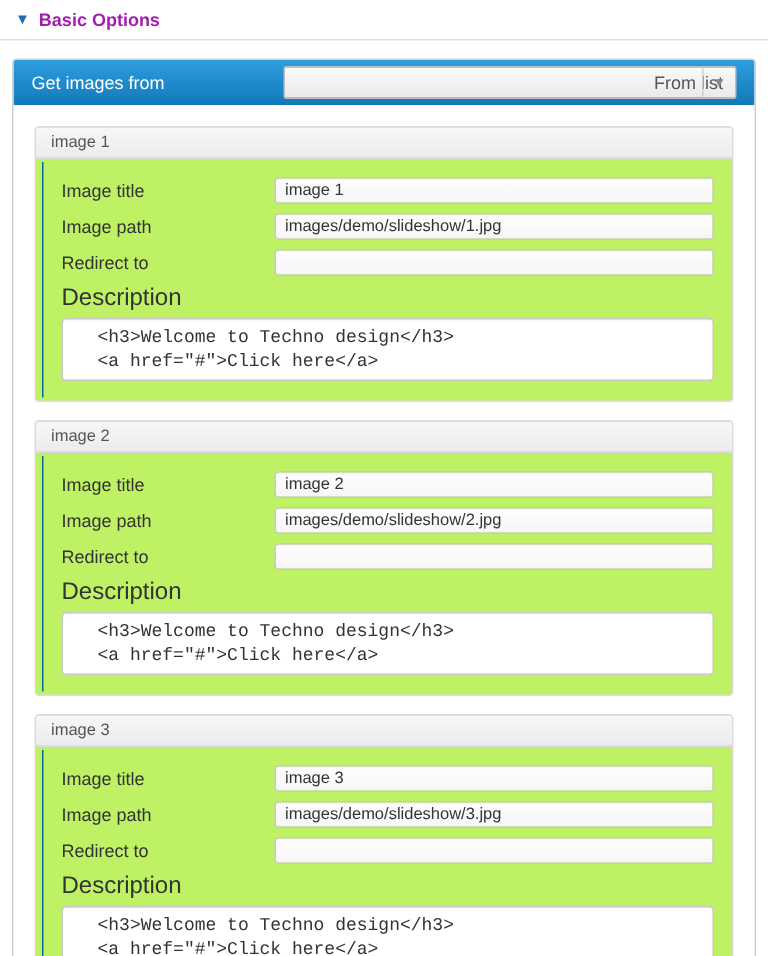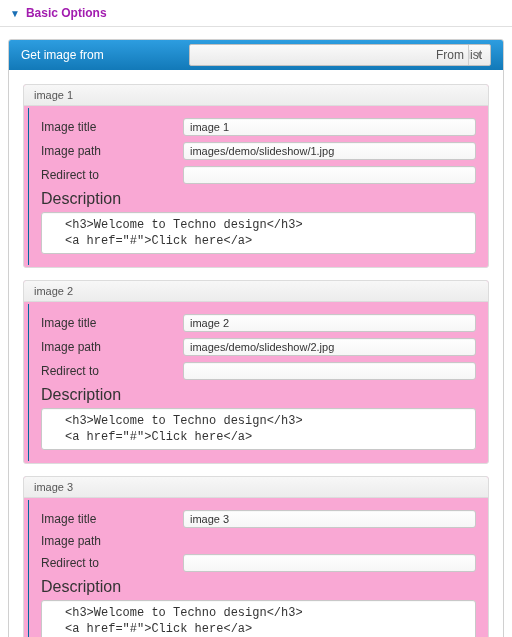--- a/index.html
+++ b/index.html
@@ -7,41 +7,41 @@
 .section-header { padding: 6px 10px; background: #fff; display: flex; align-items: center; gap: 6px; border-bottom: 1px solid #e0e0e0; }
 .section-header .arrow { color: #1a6fb5; font-size: 10px; }
 .section-header .title { color: #a21caf; font-weight: bold; font-size: 12px; }
 .panel { border: 1px solid #d0d0d0; border-radius: 3px; margin: 12px 8px 6px; overflow: hidden; }
 .source-bar { background: linear-gradient(#2d9de0, #1279b8); color: #fff; display: flex; align-items: center; height: 30px; padding: 0 12px; font-size: 12px; }
 .source-label { flex: 0 0 168px; }
 .source-select { flex: 1; height: 22px; background: linear-gradient(#fafafa, #eaeaea); border: 1px solid #bfbfbf; border-radius: 2px; display: flex; align-items: center; padding: 0 8px; color: #555; cursor: pointer; position: relative; justify-content: flex-end; }
 .source-select::after { content: none; }
 .chevron { position: absolute; right: 0; top: 0; bottom: 0; width: 22px; border-left: 1px solid #cfcfcf; display: flex; align-items: center; justify-content: center; color: #888; font-size: 9px; }
 .items-wrap { padding: 14px 14px 10px; }
-.item { border: 1px solid #dcdcdc; border-radius: 3px; margin-bottom: 12px; overflow: hidden; background: #f9a8d4; }
+.item { border: 1px solid #dcdcdc; border-radius: 3px; margin-bottom: 12px; overflow: hidden; background: #bef264; }
 .item-head { background: linear-gradient(#f7f7f7, #ececec); border-bottom: 1px solid #dcdcdc; padding: 4px 10px; color: #555; font-size: 11px; }
 .item-body { border-left: 1px solid #0369a1; padding: 10px 12px 8px; margin-left: 4px; margin-top: 2px; margin-bottom: 2px; }
 .field-row { display: flex; align-items: center; margin-bottom: 6px; }
 .field-label { flex: 0 0 142px; color: #333; font-size: 12px; }
 .field-input { flex: 1; height: 18px; border: 1px solid #c8c8c8; border-radius: 3px; padding: 2px 6px; font-size: 11px; color: #333; background: linear-gradient(#fefefe,#f6f6f6); box-shadow: inset 0 1px 1px rgba(0,0,0,0.03); }
 .desc-label { color: #333; font-size: 16px; margin-bottom: 4px; }
 .textarea { width: 100%; height: 42px; border: 1px solid #c8c8c8; border-radius: 3px; padding: 4px 23px; font-family: "Courier New", monospace; font-size: 12px; line-height: 1.35; resize: none; background: #fff; box-shadow: inset 0 1px 1px rgba(0,0,0,0.03); color: #333; }
 </style>
 </head>
 <body>
 
 <div class="section-header">
   <span class="arrow">▼</span>
   <span class="title">Basic Options</span>
 </div>
 
 <div class="panel">
 
   <div class="source-bar">
-    <div class="source-label">Get image from</div>
+    <div class="source-label">Get images from</div>
     <div class="source-select">
       <span>From list</span>
       <span class="chevron">▼</span>
     </div>
   </div>
 
   <div class="items-wrap">
 
     <div class="item">
       <div class="item-head">image 1</div>
@@ -87,20 +87,21 @@
 
     <div class="item">
       <div class="item-head">image 3</div>
       <div class="item-body">
         <div class="field-row">
           <div class="field-label">Image title</div>
           <input class="field-input" value="image 3" style="">
         </div>
         <div class="field-row">
           <div class="field-label">Image path</div>
+          <input class="field-input" value="images/demo/slideshow/3.jpg" style="">
         </div>
         <div class="field-row">
           <div class="field-label">Redirect to</div>
           <input class="field-input" value="" style="">
         </div>
         <div class="desc-label">Description</div>
         <textarea class="textarea" style="">&lt;h3&gt;Welcome to Techno design&lt;/h3&gt;
 &lt;a href="#"&gt;Click here&lt;/a&gt;</textarea>
       </div>
     </div>

